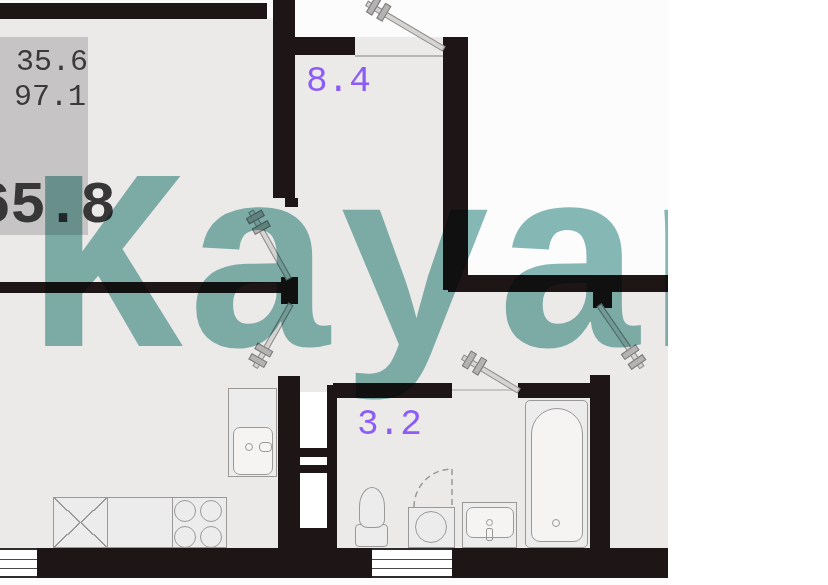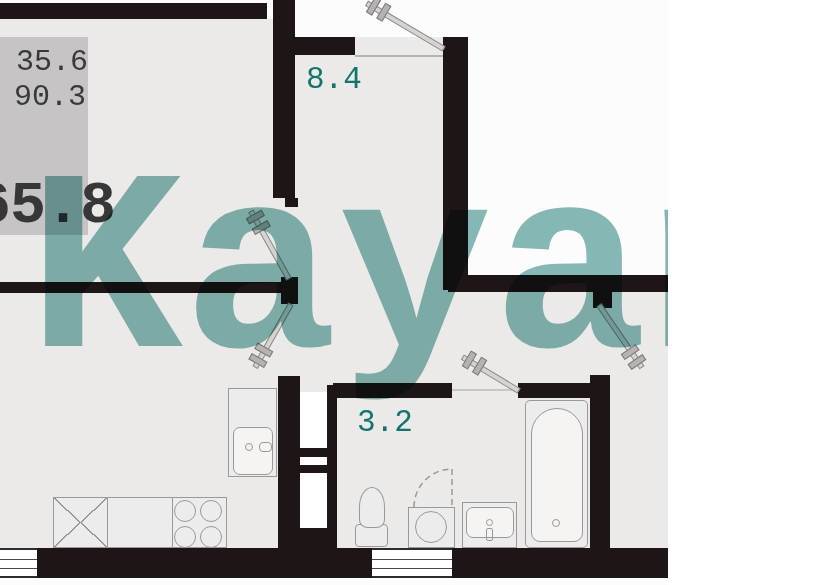--- a/index.html
+++ b/index.html
@@ -13,21 +13,21 @@
   .fx.basin{background:#f5f4f3;}
   .window{position:absolute;background:#ffffff;border-top:2px solid #2e2c2c;
           border-bottom:2px solid #2e2c2c;box-sizing:border-box;}
   .window .wl{position:absolute;left:0;right:0;height:1px;background:#4a4848;}
   .door{position:absolute;height:4px;background:#d6d3d3;border:1px solid #8d8a8a;
         transform-origin:0 50%;box-sizing:content-box;}
   .door .hatch{position:absolute;width:5px;height:16px;top:-6px;background:#b5b2b2;
         border:1px solid #7c7979;}
   .door .h1{right:3px;} .door .h2{right:15px;}
   .threshold{position:absolute;background:#b7b4b4;}
-  .label{position:absolute;color:#0f766e;font-size:31px;line-height:1;white-space:nowrap;}
+  .label{position:absolute;color:#8b5cf6;font-size:36px;line-height:1;white-space:nowrap;}
   .infobox{position:absolute;left:0;top:37px;width:88px;height:198px;background:#c6c4c4;}
   .info-num{position:absolute;color:#3a3939;font-size:30px;line-height:1;white-space:nowrap;}
   .info-big{position:absolute;color:#383737;font-size:60px;line-height:1;font-weight:700;
             white-space:nowrap;letter-spacing:-1px;}
   .xbox{position:absolute;background-image:
      linear-gradient(to top right, transparent calc(50% - 0.7px), #9b9898 calc(50% - 0.7px) calc(50% + 0.7px), transparent calc(50% + 0.7px)),
      linear-gradient(to bottom right, transparent calc(50% - 0.7px), #9b9898 calc(50% - 0.7px) calc(50% + 0.7px), transparent calc(50% + 0.7px));}
   #watermark{position:absolute;left:28px;top:148px;font-size:258px;font-weight:700;
       line-height:1;letter-spacing:0;color:#0f766e;opacity:0.5;mix-blend-mode:multiply;
       white-space:nowrap;pointer-events:none;z-index:50;}
@@ -42,21 +42,21 @@
   <div class="white" style="left:267px;top:0;width:6px;height:19px;"></div>
   <div class="white" style="left:0;top:0;width:267px;height:3px;"></div>
   <div class="white" style="left:0;top:578px;width:828px;height:7px;"></div>
 
   <div class="shaft" style="left:300px;top:392px;width:27px;height:56px;"></div>
   <div class="shaft" style="left:300px;top:457px;width:27px;height:8px;"></div>
   <div class="shaft" style="left:300px;top:473px;width:27px;height:55px;"></div>
 
   <div class="infobox"></div>
   <div class="info-num" style="left:16px;top:47px;">35.6</div>
-  <div class="info-num" style="left:14px;top:82px;">90.3</div>
+  <div class="info-num" style="left:14px;top:82px;">97.1</div>
   <div class="info-big" style="left:-25px;top:176px;">65.8</div>
 
   <div class="fx" style="left:228px;top:388px;width:49px;height:89px;"></div>
   <div class="fx basin" style="left:233px;top:427px;width:40px;height:48px;border-radius:7px;"></div>
   <div class="fx" style="left:245px;top:443px;width:8px;height:8px;border-radius:50%;background:transparent;"></div>
   <div class="fx" style="left:259px;top:442px;width:13px;height:10px;border-radius:4px;background:transparent;"></div>
   <div class="fx" style="left:53px;top:497px;width:174px;height:51px;"></div>
   <div class="abs" style="left:107px;top:498px;width:1px;height:49px;background:#9b9898;"></div>
   <div class="abs" style="left:172px;top:498px;width:1px;height:49px;background:#9b9898;"></div>
   <div class="xbox" style="left:54px;top:498px;width:53px;height:49px;"></div>

